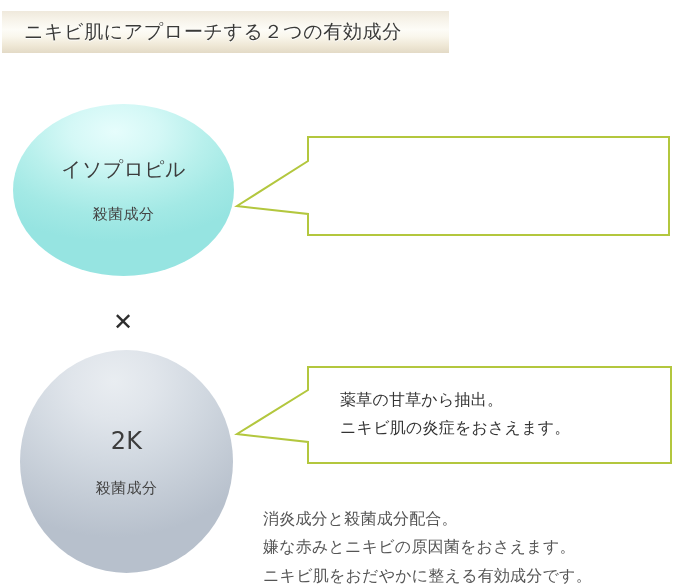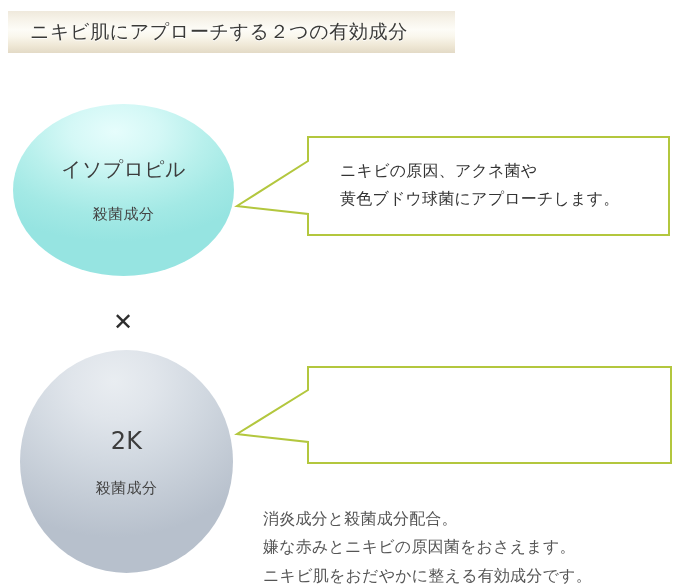--- a/index.html
+++ b/index.html
@@ -12,21 +12,21 @@
     height: 588px;
     position: relative;
     overflow: hidden;
     font-family: "DejaVu Sans", "Liberation Sans", sans-serif;
     -webkit-font-smoothing: antialiased;
   }
 
   
   .header-banner {
     position: absolute;
-    left: 8px;
+    left: 2px;
     top: 11px;
     width: 447px;
     height: 42px;
     background: linear-gradient(to bottom,
         #efe9dc 0%,
         #f6f2e8 18%,
         #fdfcf7 44%,
         #faf7ed 60%,
         #efe8d6 82%,
         #e3dac6 100%);
@@ -165,25 +165,25 @@
   <div class="circle-name">
     <div class="circle-name-2k">2K</div>
   </div>
   <div class="circle-sub">殺菌成分</div>
 </div>
 
 <div class="callout callout-1">
   <svg width="434" height="100" viewBox="0 0 434 100">
     <path d="M 72 1 L 433 1 L 433 99 L 72 99 L 72 78 L 1 70 L 72 25 Z" fill="#ffffff" stroke="#b3c73e" stroke-width="2" stroke-linejoin="miter" vector-effect="non-scaling-stroke"></path>
   </svg>
-  <div class="callout-text">ニキビの原因、アクネ菌や
-黄色ブドウ球菌にアプローチします。</div>
 </div>
 
 <div class="callout callout-2">
   <svg width="436" height="98" viewBox="0 0 436 98">
     <path d="M 72 1 L 435 1 L 435 97 L 72 97 L 72 76 L 1 68 L 72 24 Z" fill="#ffffff" stroke="#b3c73e" stroke-width="2" stroke-linejoin="miter" vector-effect="non-scaling-stroke"></path>
   </svg>
+  <div class="callout-text">薬草の甘草から抽出。
+ニキビ肌の炎症をおさえます。</div>
 </div>
 
 <div class="bottom-note">消炎成分と殺菌成分配合。
 嫌な赤みとニキビの原因菌をおさえます。
 ニキビ肌をおだやかに整える有効成分です。</div>
 
 </body></html>

